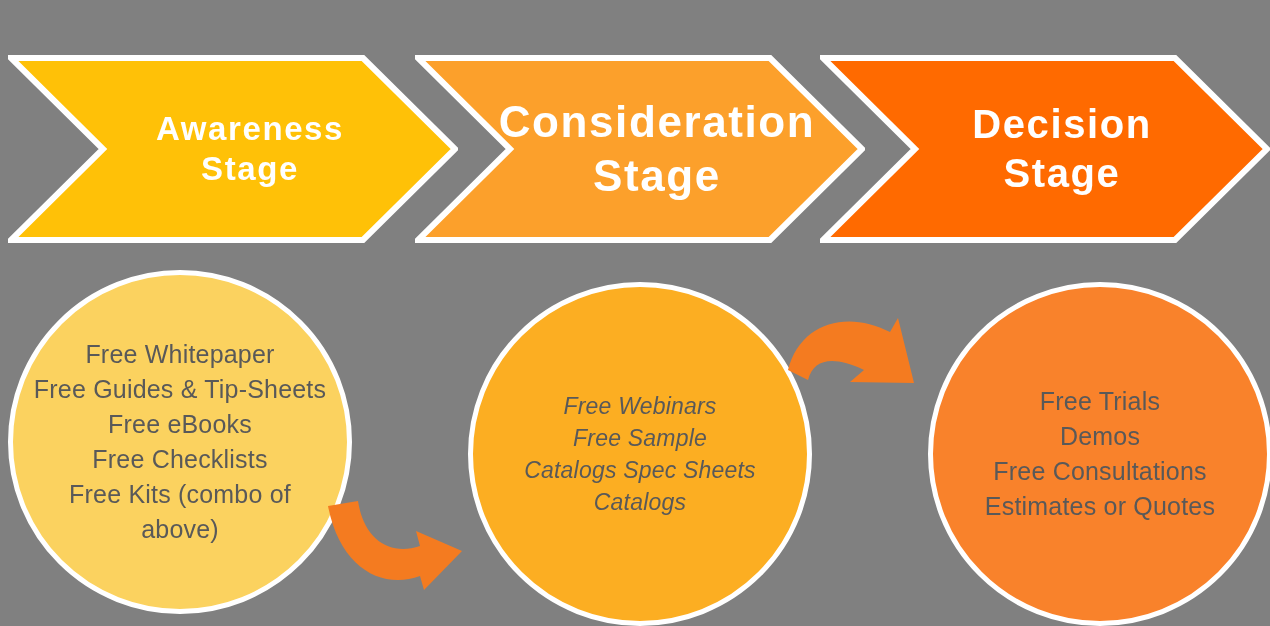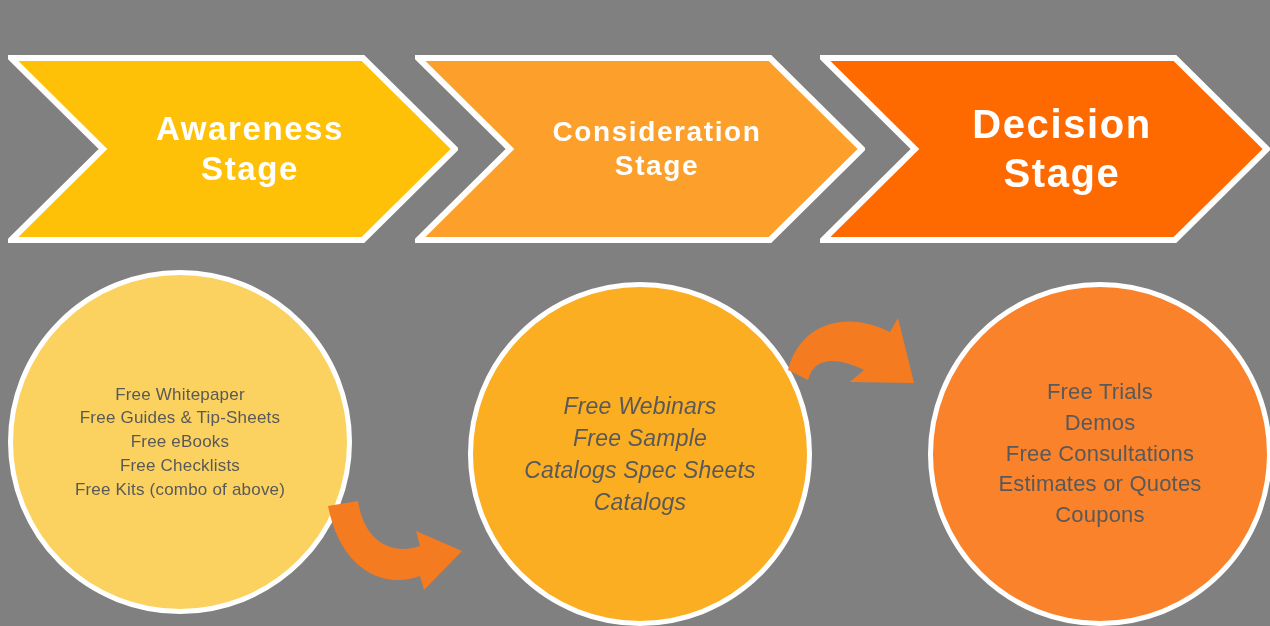--- a/index.html
+++ b/index.html
@@ -55,21 +55,21 @@
     text-align: center;
     white-space: pre-line;
     padding-left: 34px;
   }
 
   #chev-1 { left: 8px;   width: 450px; }
   #chev-2 { left: 415px; width: 450px; }
   #chev-3 { left: 820px; width: 450px; }
 
   #chev-1 .chev-label { font-size: 33px; }
-  #chev-2 .chev-label { font-size: 28px; }
+  #chev-2 .chev-label { font-size: 44px; }
   #chev-3 .chev-label { font-size: 40px; }
 
   
   .circle {
     position: absolute;
     border-radius: 50%;
     border: 5px solid #ffffff;
     box-sizing: border-box;
     display: flex;
     align-items: center;
@@ -97,23 +97,23 @@
     left: 468px; top: 282px;
     width: 344px; height: 344px;
     background: #FCAE22;
     font-style: italic;
   }
   #circle-3 {
     left: 928px; top: 282px;
     width: 344px; height: 344px;
     background: #F9822B;
   }
-  #circle-1 .circle-text { font-size: 17px; }
+  #circle-1 .circle-text { font-size: 25px; }
   #circle-2 .circle-text { font-size: 23px; }
-  #circle-3 .circle-text { font-size: 22px; }
+  #circle-3 .circle-text { font-size: 25px; }
 
   
   .arrow {
     position: absolute;
     z-index: 4;
   }
   .arrow svg { display: block; }
   #arrow-1 { left: 320px; top: 498px; width: 180px; height: 112px; }
   #arrow-2 { left: 786px; top: 308px; width: 182px; height: 112px; }
 </style>
@@ -173,21 +173,20 @@
       <span class="line">Catalogs</span>
     </div>
   </div>
 
   <div class="circle" id="circle-3">
     <div class="circle-text">
       <span class="line">Free Trials</span>
       <span class="line">Demos</span>
       <span class="line">Free Consultations</span>
       <span class="line">Estimates or Quotes</span>
-      <span class="line">Coupons</span>
     </div>
   </div>
 
   <div class="arrow" id="arrow-1">
     <svg viewBox="0 0 180 112" width="180" height="112">
       <path d="M 8 8
                C 20 70, 62 92, 100 78
                L 104 92
                L 142 53
                L 96 33

